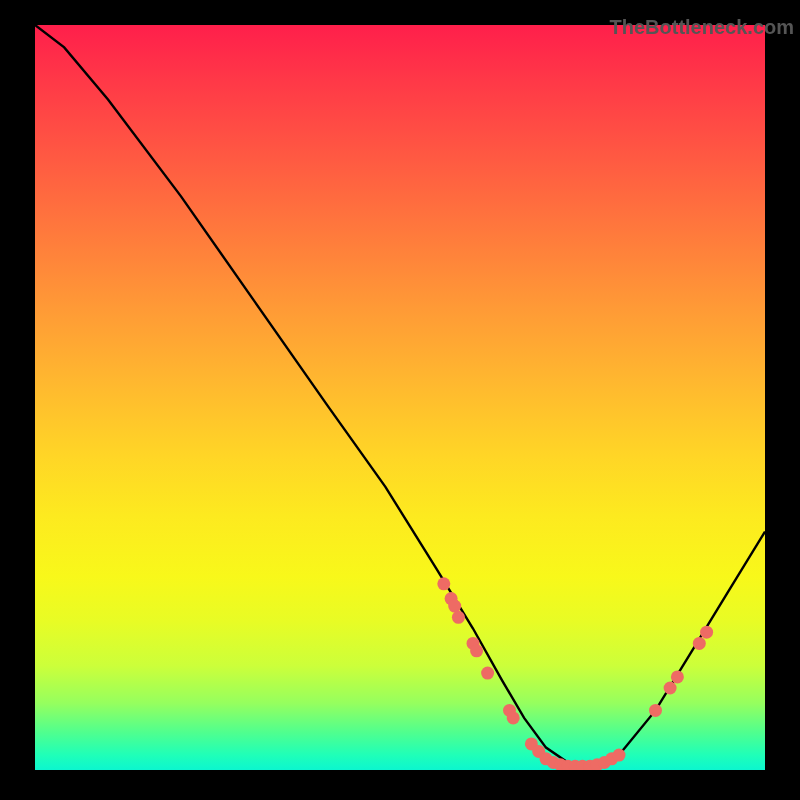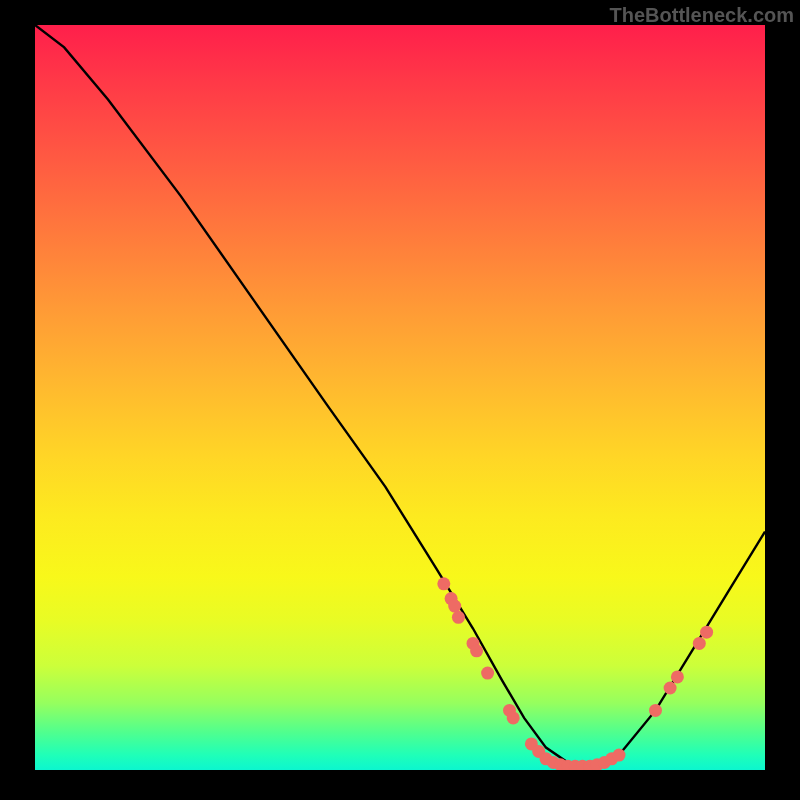--- a/index.html
+++ b/index.html
@@ -6,21 +6,21 @@
   body {
     width: 800px;
     height: 800px;
     background: #000;
     position: relative;
     font-family: Arial, sans-serif;
     overflow: hidden;
   }
   .watermark {
     position: absolute;
-    top: 4px;
+    top: 16px;
     right: 6px;
     color: #555;
     font-size: 20px;
     font-weight: bold;
     z-index: 10;
   }
   .plot {
     position: absolute;
     left: 35px;
     top: 25px;

